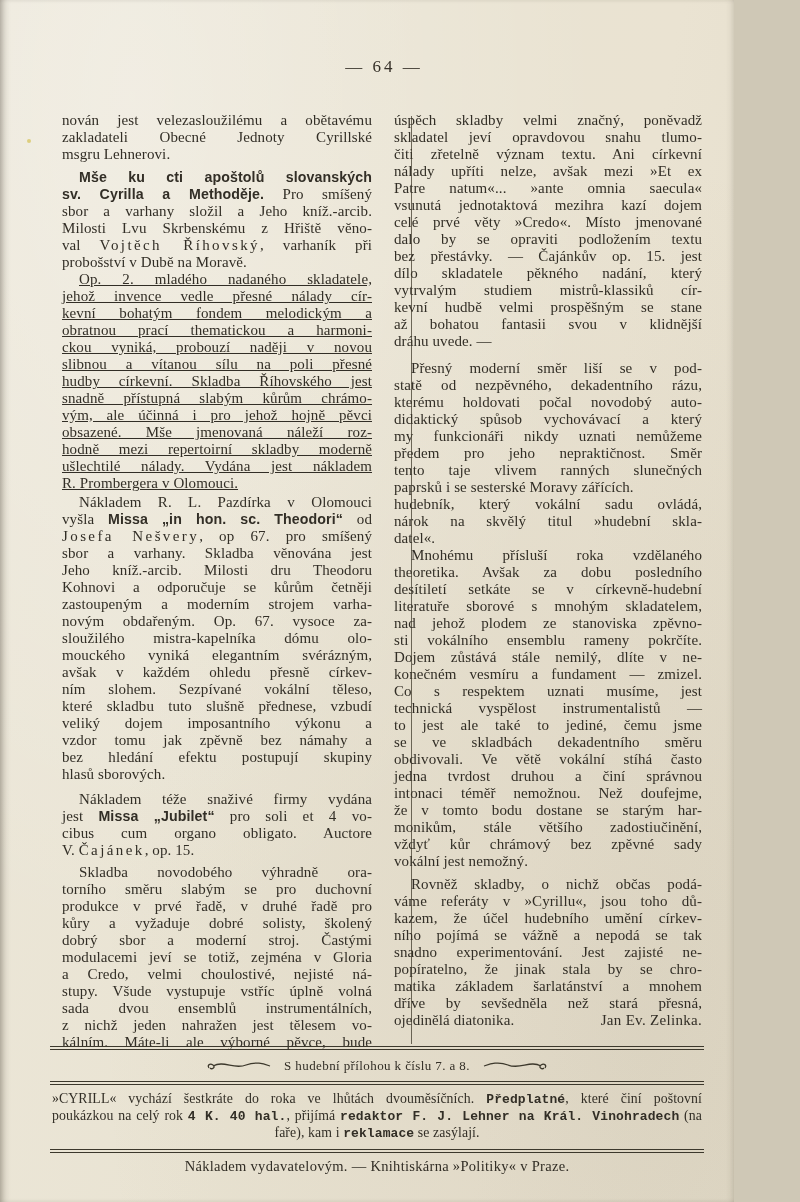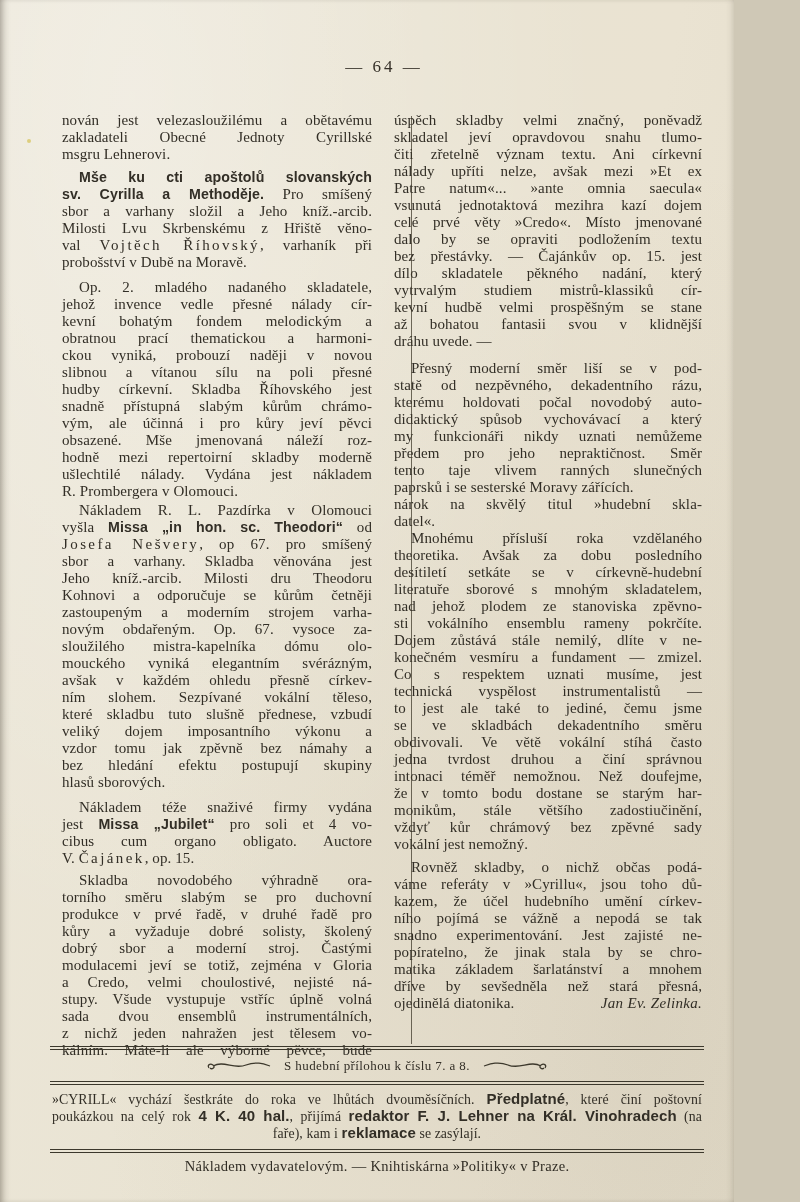--- a/index.html
+++ b/index.html
@@ -25,29 +25,29 @@
   .tline{
     font-size:15px;line-height:17px;letter-spacing:.1px;
     text-align:justify;text-align-last:justify;
   }
   .tline.lend{text-align-last:left;}
   .tline.lcenter{text-align:center;text-align-last:center;}
   .tline.lind{text-indent:17px;}
   .seg-n{}
   .seg-b{font-family:"Liberation Sans","DejaVu Sans",sans-serif;font-weight:700;font-size:14.2px;}
   .seg-s{letter-spacing:2.4px;}
-  .seg-sig{float:right;font-style:italic;letter-spacing:.3px;}
+  .seg-sig{float:right;letter-spacing:.3px;}
   .footer{position:absolute;left:50px;right:30px;top:1046px;}
   .drule{height:2px;border-top:1.5px solid #3c382c;border-bottom:1.5px solid #3c382c;}
   .appendix{display:flex;align-items:center;justify-content:center;gap:12px;height:31px;font-size:13px;letter-spacing:.4px;color:#322e26;}
   .flourish{display:block;}
   .flourish.flip{transform:scaleX(-1);}
   .adblock{padding:6px 2px 7px 2px;}
   .adblock .tline{font-size:13.8px;line-height:16px;letter-spacing:.1px;}
-  .adblock .seg-b2{font-family:Liberation Sans, sans-serif;font-weight:700;font-size:15px;}
+  .adblock .seg-b2{font-family:Liberation Mono, monospace;font-weight:700;font-size:13px;}
   .imprint{margin-top:5px;text-align:center;font-size:14.5px;letter-spacing:.3px;color:#312d25;}
   .speck-yellow{position:absolute;left:27px;top:139px;width:4px;height:4px;border-radius:50%;background:#d9c86c;opacity:.85;}
   .speck-dark{position:absolute;left:771px;top:869px;width:5px;height:4px;border-radius:50%;background:#443c2e;opacity:.85;}
 </style>
 </head>
 <body>
 
 <div class="page">
 
   <div class="pagenum">— 64 —</div>
@@ -63,30 +63,30 @@
           <div class="tline lend"><span class="seg-n">msgru Lehnerovi.</span></div>
         </div>
         <div style="margin-top: 6px;">
           <div class="tline lind"><span class="seg-b">Mše ku cti apoštolů slovanských</span></div>
           <div class="tline"><span class="seg-b">sv. Cyrilla a Methoděje.</span><span class="seg-n"> Pro smíšený</span></div>
           <div class="tline"><span class="seg-n">sbor a varhany složil a Jeho kníž.-arcib.</span></div>
           <div class="tline"><span class="seg-n">Milosti Lvu Skrbenskému z Hřiště věno-</span></div>
           <div class="tline"><span class="seg-n">val </span><span class="seg-s">Vojtěch Říhovský</span><span class="seg-n">, varhaník při</span></div>
           <div class="tline lend"><span class="seg-n">probošství v Dubě na Moravě.</span></div>
         </div>
-        <div style="margin-top: 8px;">
+        <div style="margin-top: 0; text-decoration: underline;">
           <div class="tline lind"><span class="seg-n">Op. 2. mladého nadaného skladatele,</span></div>
           <div class="tline"><span class="seg-n">jehož invence vedle přesné nálady cír-</span></div>
           <div class="tline"><span class="seg-n">kevní bohatým fondem melodickým a</span></div>
           <div class="tline"><span class="seg-n">obratnou prací thematickou a harmoni-</span></div>
           <div class="tline"><span class="seg-n">ckou vyniká, probouzí naději v novou</span></div>
           <div class="tline"><span class="seg-n">slibnou a vítanou sílu na poli přesné</span></div>
           <div class="tline"><span class="seg-n">hudby církevní. Skladba Říhovského jest</span></div>
           <div class="tline"><span class="seg-n">snadně přístupná slabým kůrům chrámo-</span></div>
-          <div class="tline"><span class="seg-n">vým, ale účinná i pro kůry jeví pěvci</span></div>
+          <div class="tline"><span class="seg-n">vým, ale účinná i pro jehož hojně pěvci</span></div>
           <div class="tline"><span class="seg-n">obsazené. Mše jmenovaná náleží roz-</span></div>
           <div class="tline"><span class="seg-n">hodně mezi repertoirní skladby moderně</span></div>
           <div class="tline"><span class="seg-n">ušlechtilé nálady. Vydána jest nákladem</span></div>
           <div class="tline lend"><span class="seg-n">R. Prombergera v Olomouci.</span></div>
         </div>
         <div style="margin-top: 2px;">
           <div class="tline lind"><span class="seg-n">Nákladem R. L. Pazdírka v Olomouci</span></div>
           <div class="tline"><span class="seg-n">vyšla </span><span class="seg-b">Missa „in hon. sc. Theodori“</span><span class="seg-n"> od</span></div>
           <div class="tline"><span class="seg-s">Josefa Nešvery</span><span class="seg-n">, op 67. pro smíšený</span></div>
           <div class="tline"><span class="seg-n">sbor a varhany. Skladba věnována jest</span></div>
@@ -145,20 +145,21 @@
           <div class="tline lind"><span class="seg-n">Přesný moderní směr liší se v pod-</span></div>
           <div class="tline"><span class="seg-n">statě od nezpěvného, dekadentního rázu,</span></div>
           <div class="tline"><span class="seg-n">kterému holdovati počal novodobý auto-</span></div>
           <div class="tline"><span class="seg-n">didaktický spůsob vychovávací a který</span></div>
           <div class="tline"><span class="seg-n">my funkcionáři nikdy uznati nemůžeme</span></div>
           <div class="tline"><span class="seg-n">předem pro jeho nepraktičnost. Směr</span></div>
           <div class="tline"><span class="seg-n">tento taje vlivem ranných slunečných</span></div>
           <div class="tline lend"><span class="seg-n">paprsků i se sesterské Moravy zářících.</span></div>
         </div>
         <div>
+          <div class="tline"><span class="seg-n">hudebník, který vokální sadu ovládá,</span></div>
           <div class="tline"><span class="seg-n">nárok na skvělý titul »hudební skla-</span></div>
           <div class="tline lend"><span class="seg-n">datel«.</span></div>
         </div>
         <div>
           <div class="tline lind"><span class="seg-n">Mnohému přísluší roka vzdělaného</span></div>
           <div class="tline"><span class="seg-n">theoretika. Avšak za dobu posledního</span></div>
           <div class="tline"><span class="seg-n">desítiletí setkáte se v církevně-hudební</span></div>
           <div class="tline"><span class="seg-n">literatuře sborové s mnohým skladatelem,</span></div>
           <div class="tline"><span class="seg-n">nad jehož plodem ze stanoviska zpěvno-</span></div>
           <div class="tline"><span class="seg-n">sti vokálního ensemblu rameny pokrčíte.</span></div>

